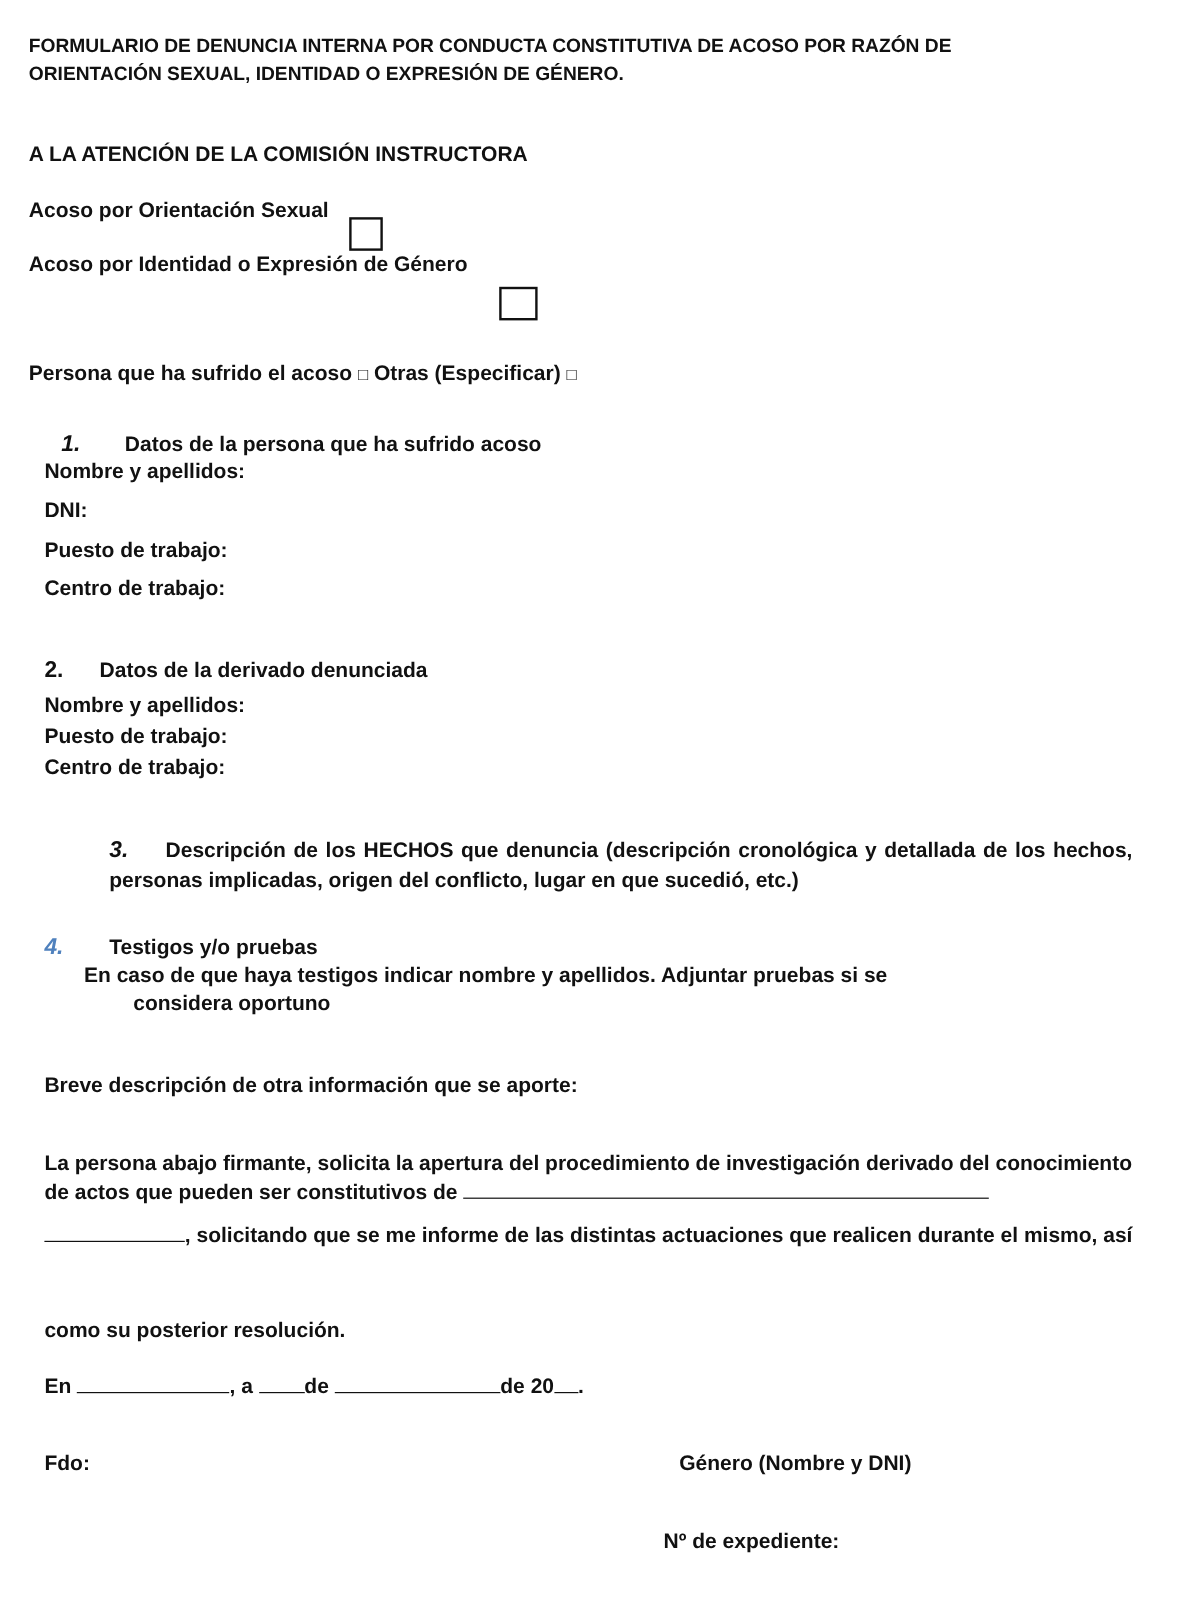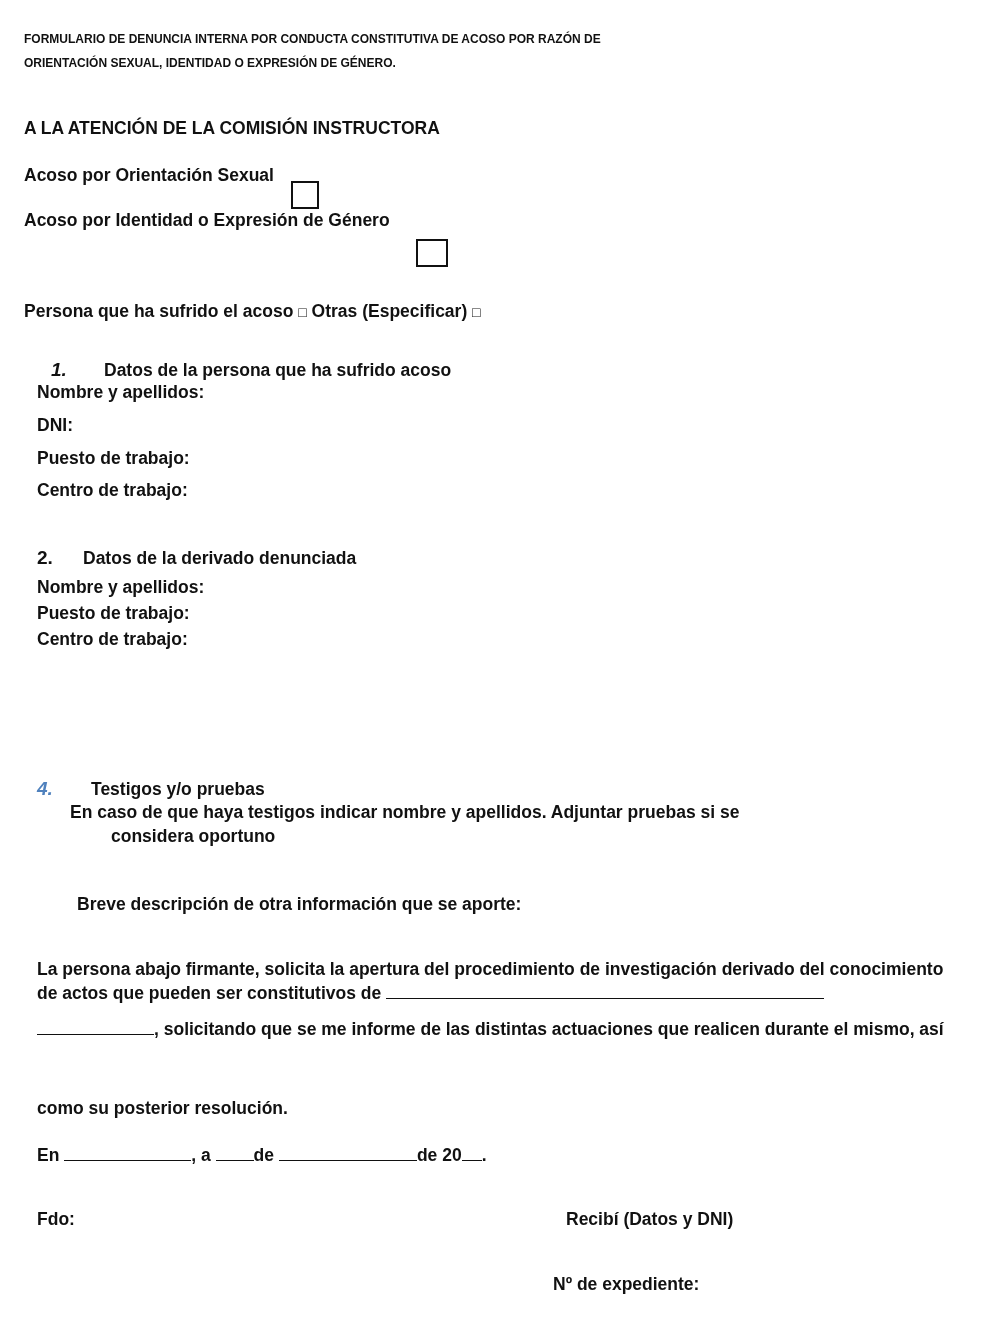--- a/index.html
+++ b/index.html
@@ -2,21 +2,21 @@
 <html><head>
   <meta charset="utf-8">
   <style>
     html, body { margin: 0; padding: 0; background: #ffffff; }
     body {
       width: 1000px; height: 1335px; position: relative; overflow: hidden;
       font-family: "Liberation Sans", sans-serif;
       font-weight: bold; color: #111111; font-size: 17.5px;
     }
     .abs { position: absolute; white-space: nowrap; line-height: 24px; }
-    .title { left: 24px; top: 27px; line-height: 24px; font-size: 12px; }
+    .title { left: 24px; top: 27px; line-height: 24px; font-size: 16px; }
     .chk-box { position: absolute; border: 2px solid #111; box-sizing: border-box; background: #fff; }
     .num { font-style: italic; font-size: 19px; display: inline-block; }
     .blue { color: #4f81bd; }
     .ital { }
     .uline { display: inline-block; border-bottom: 1.5px solid #111; height: 16px; vertical-align: baseline; }
   </style>
 </head>
 <body>
 
 <div class="abs title">
@@ -48,44 +48,48 @@
 <div class="abs" style="left:37px; top:478px;">Centro de trabajo:</div>
 
 <div class="abs" style="left:37px; top:546px;">
   <span class="num" style="width:46px; font-style:normal;">2.</span><span>Datos de la derivado denunciada</span>
 </div>
 <div class="abs" style="left:37px; top:575px;">Nombre y apellidos:</div>
 <div class="abs" style="left:37px; top:601px;">Puesto de trabajo:</div>
 <div class="abs" style="left:37px; top:627px;">Centro de trabajo:</div>
 
 <div class="abs" style="left:91px; top:696px; width:895px;">
+  <div style="display:flex; justify-content:space-between;">
+    <span><span class="num" style="width:47px;">3.</span><span style="word-spacing:1.5px;">Descripción de los HECHOS que denuncia (descripción cronológica y detallada de los hechos,</span></span>
+  </div>
+  <div>personas implicadas, origen del conflicto, lugar en que sucedió, etc.)</div>
 </div>
 
 <div class="abs" style="left:37px; top:777px;">
   <span class="num blue" style="width:54px;">4.</span><span>Testigos y/o pruebas</span>
 </div>
 <div class="abs" style="left:70px; top:800px;">En caso de que haya testigos indicar nombre y apellidos. Adjuntar pruebas si se</div>
 <div class="abs" style="left:70px; top:824px;margin-left:41px;">considera oportuno</div>
 
-<div class="abs" style="left:37px; top:892px;margin-left:40px;">Breve descripción de otra información que se aporte:</div>
+<div class="abs" style="left:37px; top:892px;">Breve descripción de otra información que se aporte:</div>
 
 <div class="abs" style="left:37px; top:957px;">La persona abajo firmante, solicita la apertura del procedimiento de investigación derivado del conocimiento</div>
 <div class="abs" style="left:37px; top:981px;">
   <span>de actos que pueden ser constitutivos de</span>
   <span class="uline" style="width:438px;"></span>
 </div>
 <div class="abs" style="left:37px; top:1017px;">
   <span class="uline" style="width:117px;"></span><span>, solicitando que se me informe de las distintas actuaciones que realicen durante el mismo, así</span>
 </div>
 <div class="abs" style="left:37px; top:1096px;">como su posterior resolución.</div>
 
 <div class="abs" style="left:37px; top:1143px;">
   <span>En</span>
   <span class="uline" style="width:127px;"></span><span>, a</span>
   <span class="uline" style="width:38px;"></span><span>de</span>
   <span class="uline" style="width:138px;"></span><span>de  20</span><span class="uline" style="width:20px;"></span><span>.</span>
 </div>
 
 <div class="abs" style="left:37px; top:1207px;">Fdo:</div>
-<div class="abs" style="left:566px; top:1207px;">Recibí (Datos y DNI)</div>
+<div class="abs" style="left:566px; top:1207px;">Género (Nombre y DNI)</div>
 <div class="abs" style="left:553px; top:1272px;">
   <span class="ital">Nº de expediente</span><span>:</span>
 </div>
 
 </body></html>

